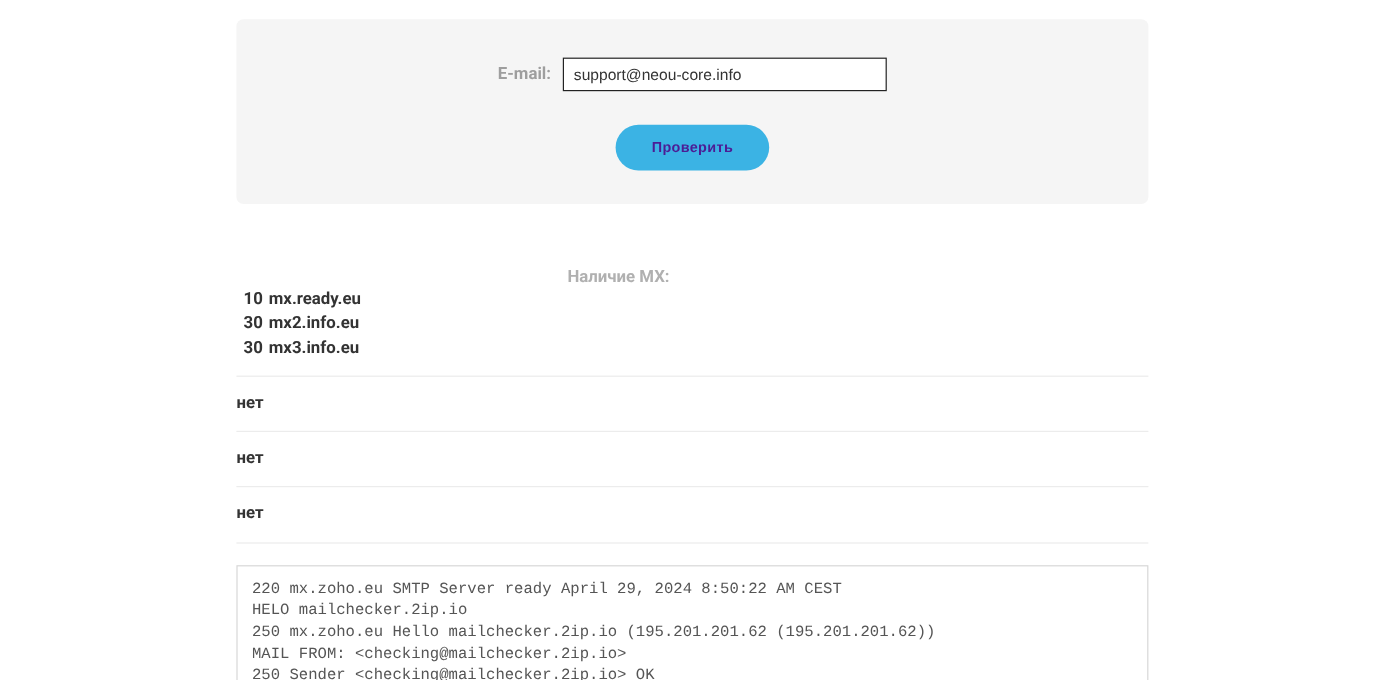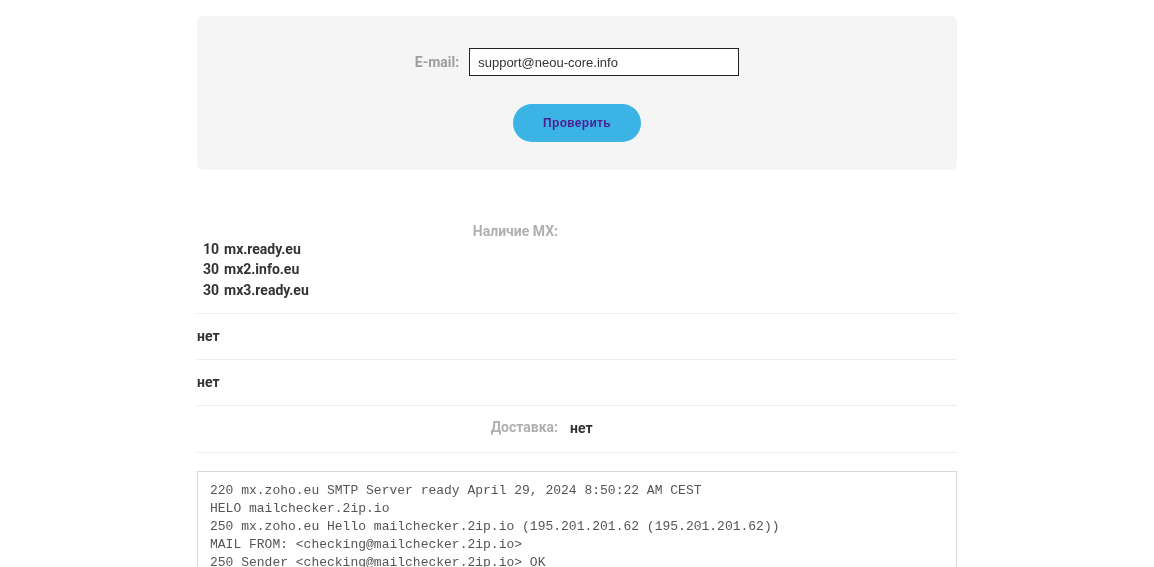--- a/index.html
+++ b/index.html
@@ -132,35 +132,34 @@
         <div class="mx-line">
           <span class="mx-prio">10</span>
           <span>mx.ready.eu</span>
         </div>
         <div class="mx-line">
           <span class="mx-prio">30</span>
           <span>mx2.info.eu</span>
         </div>
         <div class="mx-line">
           <span class="mx-prio">30</span>
-          <span>mx3.ready.eu</span>
+          <span>mx3.info.eu</span>
         </div>
       </div>
     </div>
 
     <div class="result-row">
       <div class="result-value">нет</div>
     </div>
 
     <div class="result-row">
       <div class="result-value">нет</div>
     </div>
 
     <div class="result-row">
-      <div class="result-label">Доставка:</div>
       <div class="result-value">нет</div>
     </div>
 
   </div>
 
   <div class="smtp-log">220 mx.zoho.eu SMTP Server ready April 29, 2024 8:50:22 AM CEST
 HELO mailchecker.2ip.io
 250 mx.zoho.eu Hello mailchecker.2ip.io (195.201.201.62 (195.201.201.62))
 MAIL FROM: &lt;checking@mailchecker.2ip.io&gt;
 250 Sender &lt;checking@mailchecker.2ip.io&gt; OK

